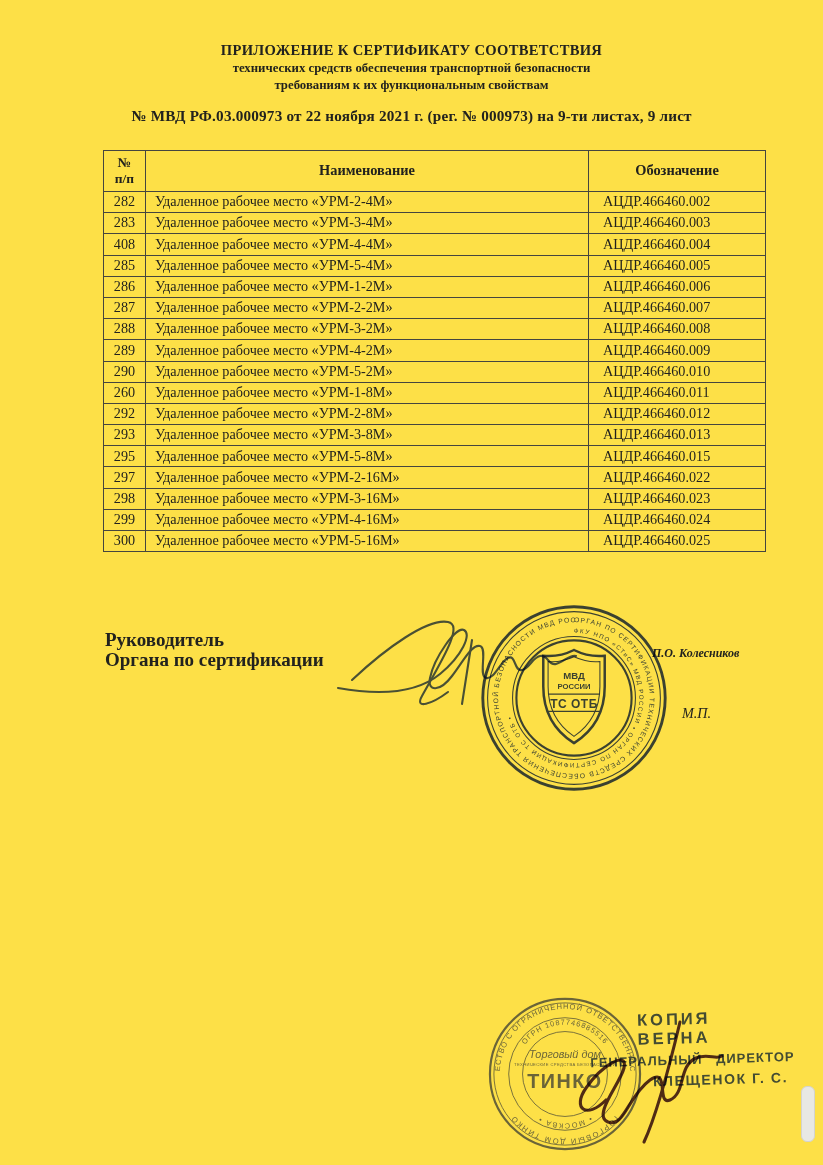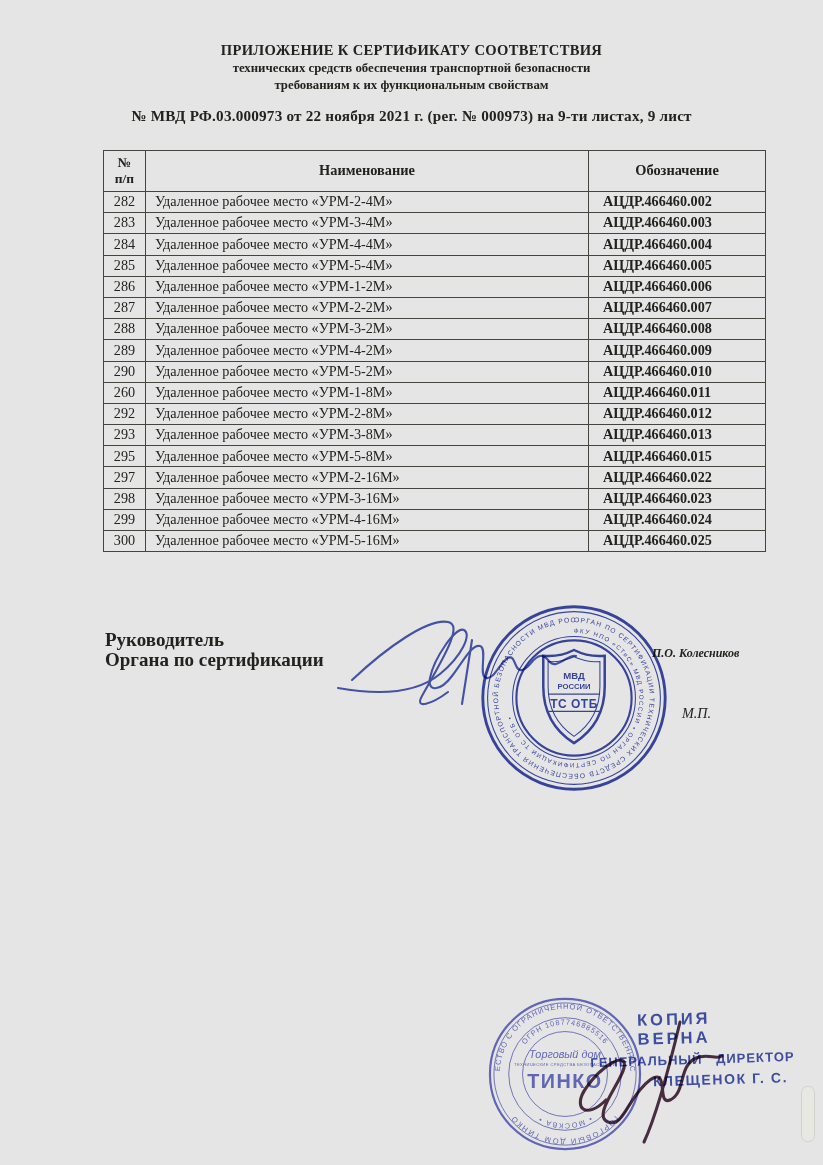--- a/index.html
+++ b/index.html
@@ -1,18 +1,18 @@
 <!DOCTYPE html>
 <html><head>
 <meta charset="utf-8">
 <style>
   html,body{margin:0;padding:0;background:#ffffff;}
   .page{
     position:relative;width:823px;height:1165px;overflow:hidden;
-    background:#e5e5e5;
+    background:#fde047;
     font-family:"Liberation Serif","DejaVu Serif",serif;
     color:#22221e;
   }
   
   .hdr{position:absolute;left:0;width:100%;text-align:center;font-weight:bold;}
   .hdr.t1{top:42px;font-size:14.6px;letter-spacing:.3px;}
   .hdr.t2{top:61px;font-size:12.8px;}
   .hdr.t3{top:78px;font-size:12.8px;}
   .hdr.cert{top:107px;font-size:15.2px;letter-spacing:.2px;}
   
@@ -26,21 +26,21 @@
     padding:1px 2px;vertical-align:middle;
     overflow:hidden;white-space:nowrap;
   }
   table.doc th{font-weight:bold;height:38px;text-align:center;font-size:14.4px;}
   table.doc col.c0{width:42px;}
   table.doc col.c1{width:443px;}
   table.doc col.c2{width:177px;}
   table.doc td{height:18.2px;margin-top:20px;}
   table.doc td.c0{text-align:center;}
   table.doc td.c1{padding-left:9px;}
-  table.doc td.c2{padding-left:14px;font-weight:bold;}
+  table.doc td.c2{padding-left:14px;}
   .numhdr div{line-height:1.15;font-size:13.5px;}
   
   .role{position:absolute;left:105px;font-weight:bold;font-size:19px;}
   .role.l1{top:629px;}
   .role.l2{top:649px;}
   .signer{position:absolute;left:652px;top:646px;font-weight:bold;font-style:italic;font-size:12px;z-index:1;}
   .mp{position:absolute;left:662px;top:705px;font-style:italic;font-size:14.2px;margin-left:20px;}
   
   .stamp{position:absolute;mix-blend-mode:multiply;}
   .mvd-stamp{left:478px;top:602px;z-index:2;opacity:.93;}
@@ -94,21 +94,21 @@
           <td class="c0">282</td>
           <td class="c1">Удаленное рабочее место «УРМ-2-4М»</td>
           <td class="c2">АЦДР.466460.002</td>
         </tr>
         <tr>
           <td class="c0">283</td>
           <td class="c1">Удаленное рабочее место «УРМ-3-4М»</td>
           <td class="c2">АЦДР.466460.003</td>
         </tr>
         <tr>
-          <td class="c0">284</td>
+          <td class="c0">408</td>
           <td class="c1">Удаленное рабочее место «УРМ-4-4М»</td>
           <td class="c2">АЦДР.466460.004</td>
         </tr>
         <tr>
           <td class="c0">285</td>
           <td class="c1">Удаленное рабочее место «УРМ-5-4М»</td>
           <td class="c2">АЦДР.466460.005</td>
         </tr>
         <tr>
           <td class="c0">286</td>

